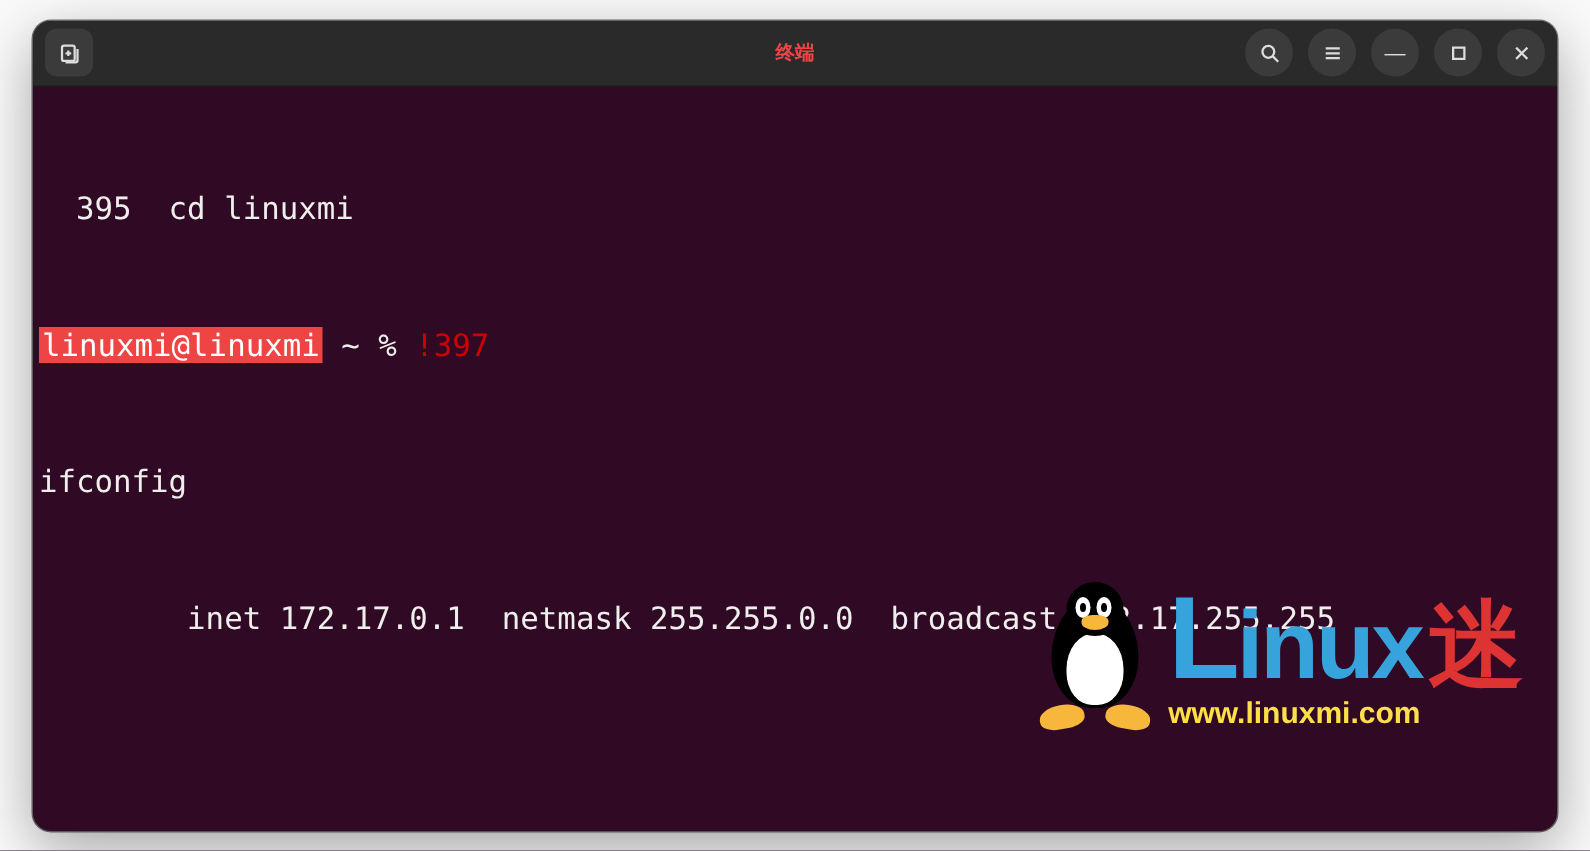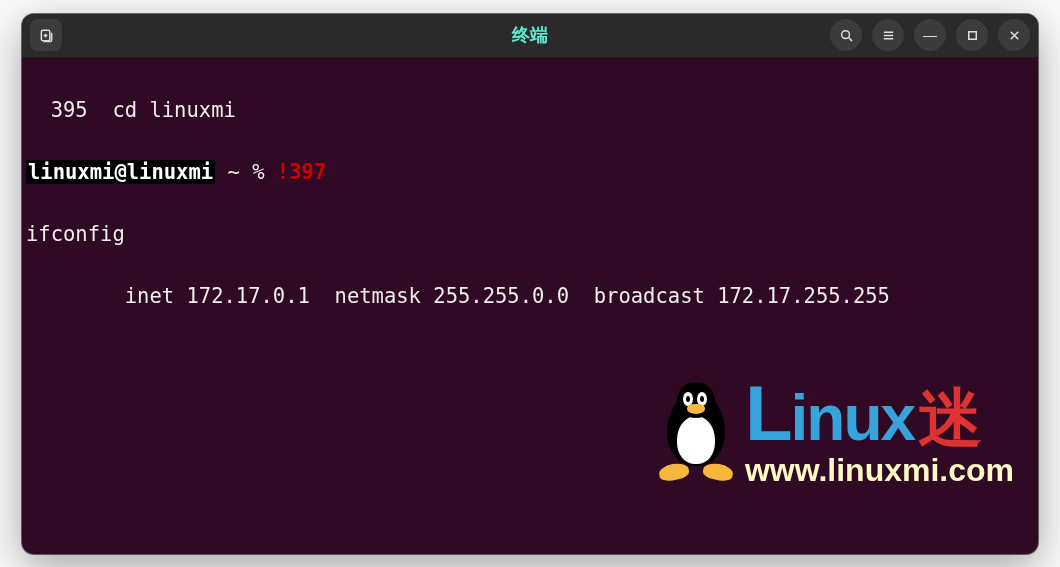--- a/index.html
+++ b/index.html
@@ -30,22 +30,22 @@
       padding: 0 8px;
       border-bottom: 1px solid #1b1b1b;
       position: relative;
     }
     .tb-left, .tb-right { display: flex; gap: 10px; align-items: center; }
     .tb-left { flex: 0 0 auto; }
     .tb-title {
       position: absolute;
       left: 0; right: 0;
       text-align: center;
-      color: #5eead4;
-      font-size: 18px;
+      color: #ef4444;
+      font-size: 13px;
       font-weight: 600;
       pointer-events: none;
     }
     .tb-spacer { flex: 1; }
     .tb-btn {
       width: 32px;
       height: 32px;
       border-radius: 50%;
       background: #3b3b3b;
       display: flex;
@@ -61,29 +61,28 @@
       flex: 1;
       padding: 6px 4px 4px 4px;
       font-family: "DejaVu Sans Mono", Menlo, Consolas, monospace;
       font-size: 20.5px;
       line-height: 31px;
       color: #eeeeec;
       white-space: pre;
       overflow: hidden;
       position: relative;
     }
-    .line { display: block; }
+    .line { display: block; margin-top: 29px; }
     .user-host {
-      background: #000000;
+      background: #ef4444;
       color: #fff;
       padding: 0 2px;
-      font-weight: bold;
     }
     .path-sym { color: #eeeeec; }
-    .bang { color: #cc0000; font-weight: 700; }
+    .bang { color: #cc0000; font-weight: 400; }
     
     .watermark {
       position: absolute;
       right: 24px;
       bottom: 68px;
       display: flex;
       align-items: center;
       gap: 6px;
       pointer-events: none;
     }
@@ -98,21 +97,21 @@
     .penguin .pupil{ position:absolute; top:14px; width:4px; height:6px; background:#000; border-radius:50%; }
     .penguin .pupil.l{ left:33px; } .penguin .pupil.r{ left:47px; }
     .penguin .beak { position:absolute; left:34px; top:22px; width:18px; height:10px; background:#f6b73c; border-radius:50% 50% 60% 60%; }
     .penguin .foot { position:absolute; bottom:-2px; width:30px; height:16px; background:#f6b73c; border-radius:50% 50% 40% 40%; }
     .penguin .foot.l{ left:6px; transform:rotate(-10deg);} .penguin .foot.r{ right:6px; transform:rotate(10deg);}
     .wm-text { display:flex; flex-direction:column; line-height:1; }
     .wm-brand { font-family: Arial, sans-serif; font-weight:900; letter-spacing:-2px; font-size:64px; display:flex; align-items:baseline; }
     .wm-brand .L  { color:#36a3dd; font-size:78px; }
     .wm-brand .inx{ color:#36a3dd; }
     .wm-brand .mi { color:#d33; margin-left:4px; }
-    .wm-url { color:#fef9c3; font-size:32px; font-family: Arial, sans-serif; font-weight:700; margin-top:2px;text-align:right; }
+    .wm-url { color:#fde047; font-size:20px; font-family: Arial, sans-serif; font-weight:700; margin-top:2px; }
   </style>
 </head>
 <body>
 
 <div class="window">
   <div class="titlebar">
     <div class="tb-left">
       <div class="tb-btn square">
         <svg viewBox="0 0 16 16" fill="none" stroke="currentColor" stroke-width="1.6">
             <rect x="2.5" y="2.5" width="9" height="11" rx="1.5"></rect>

